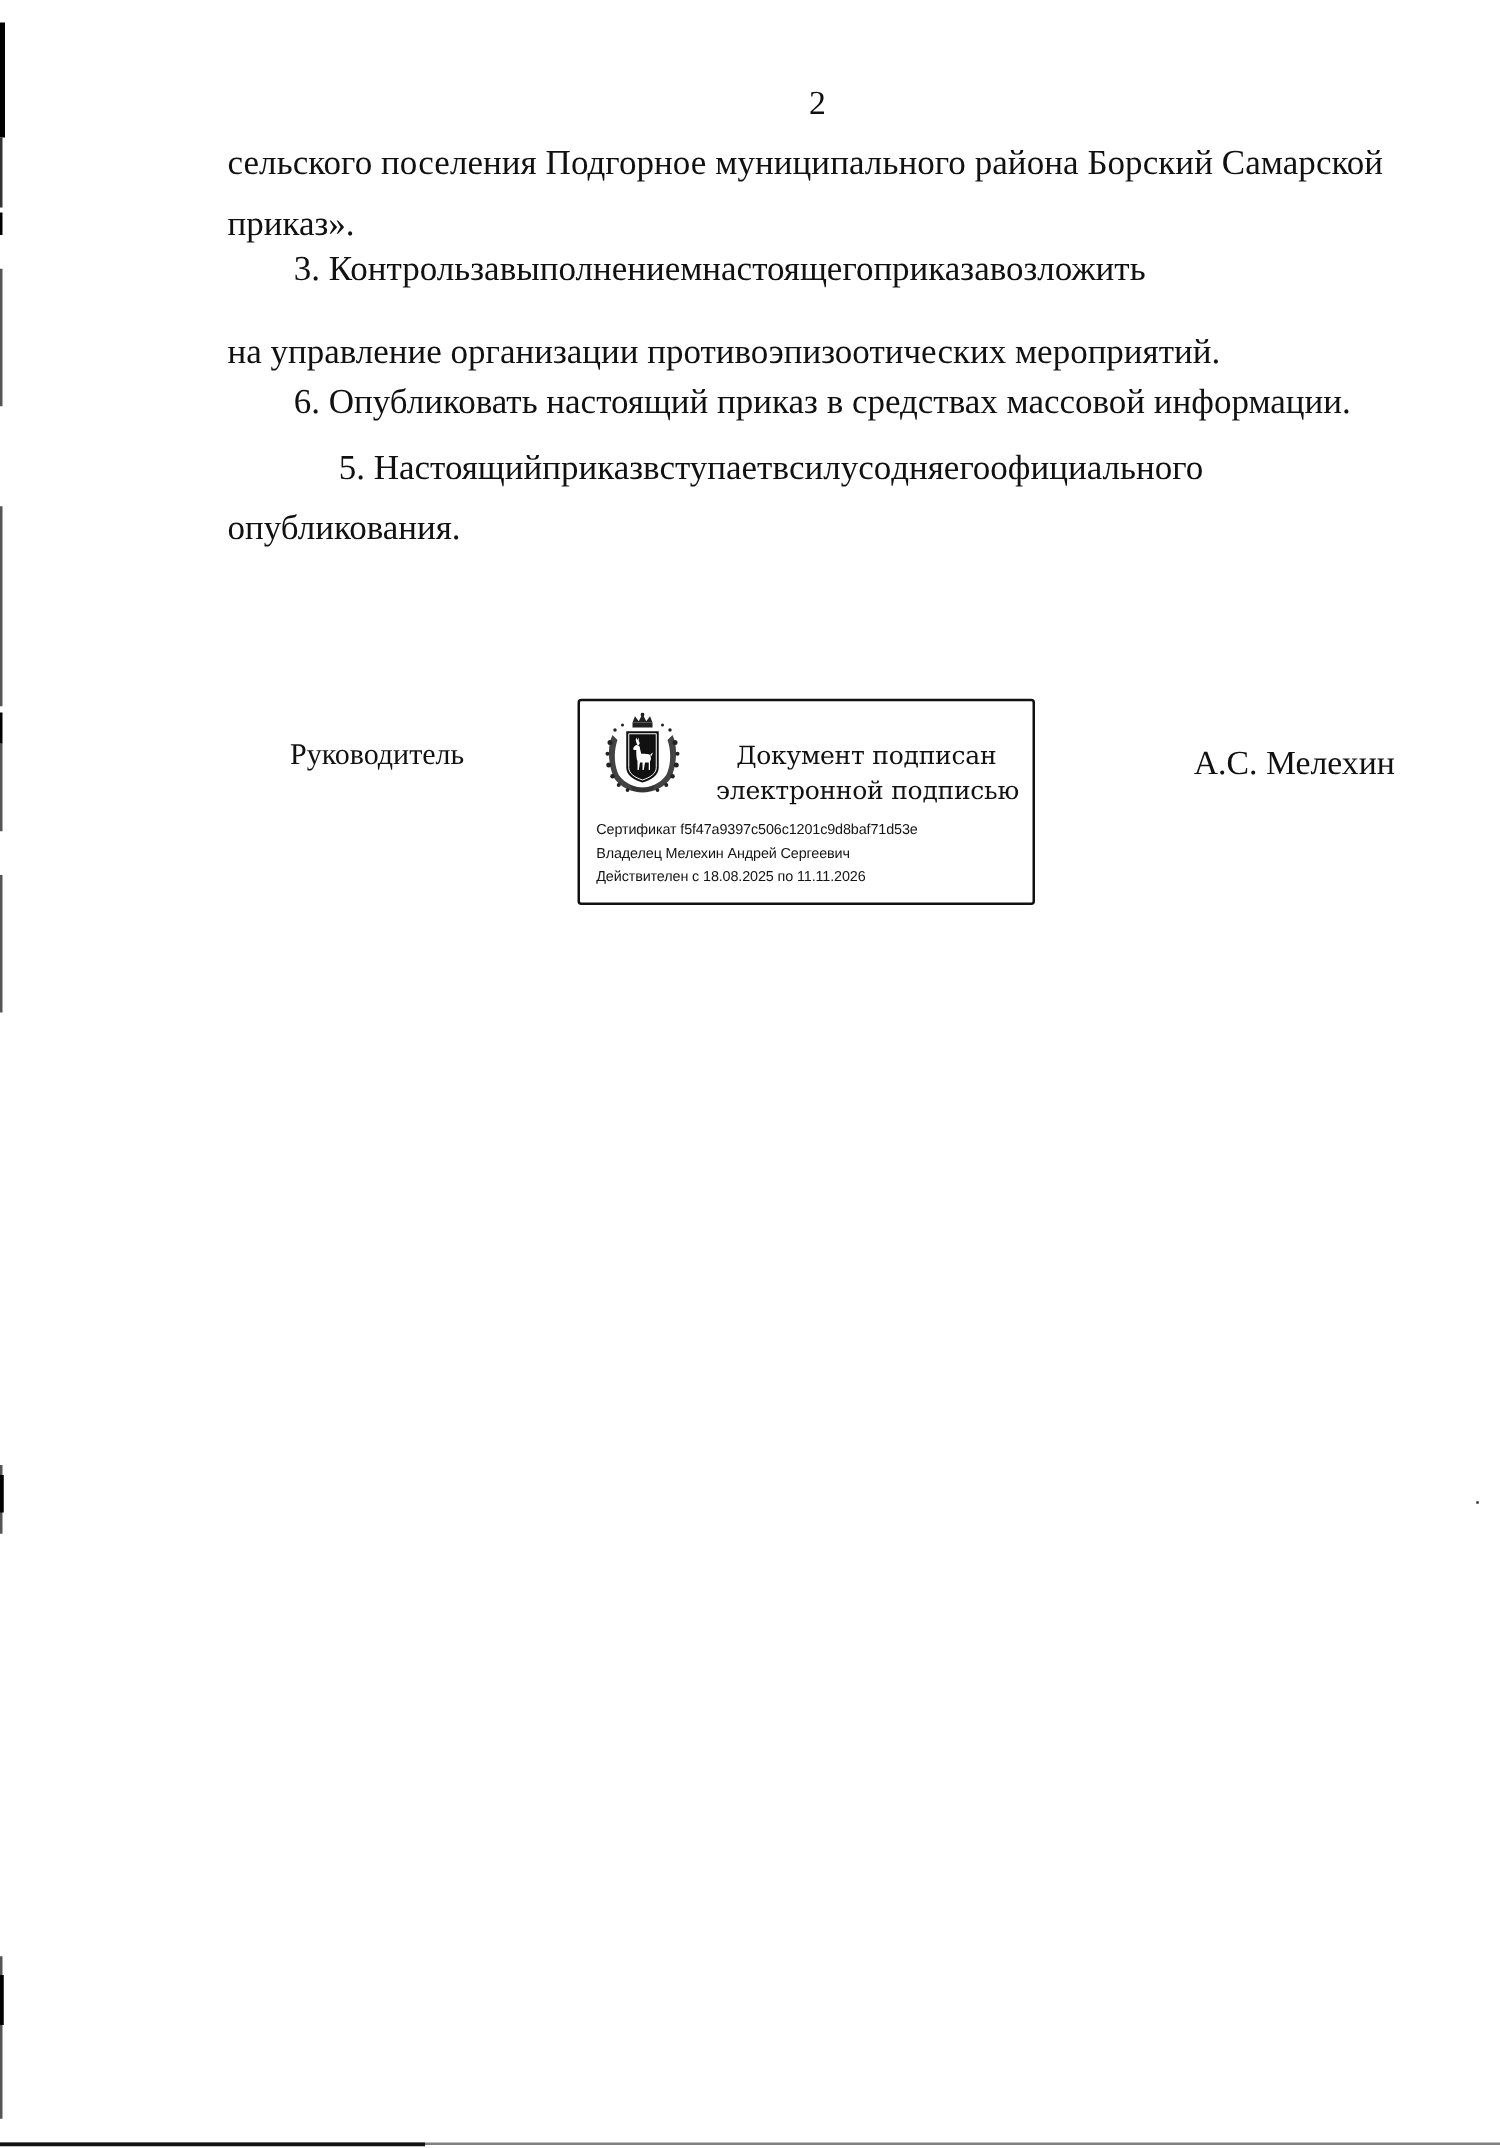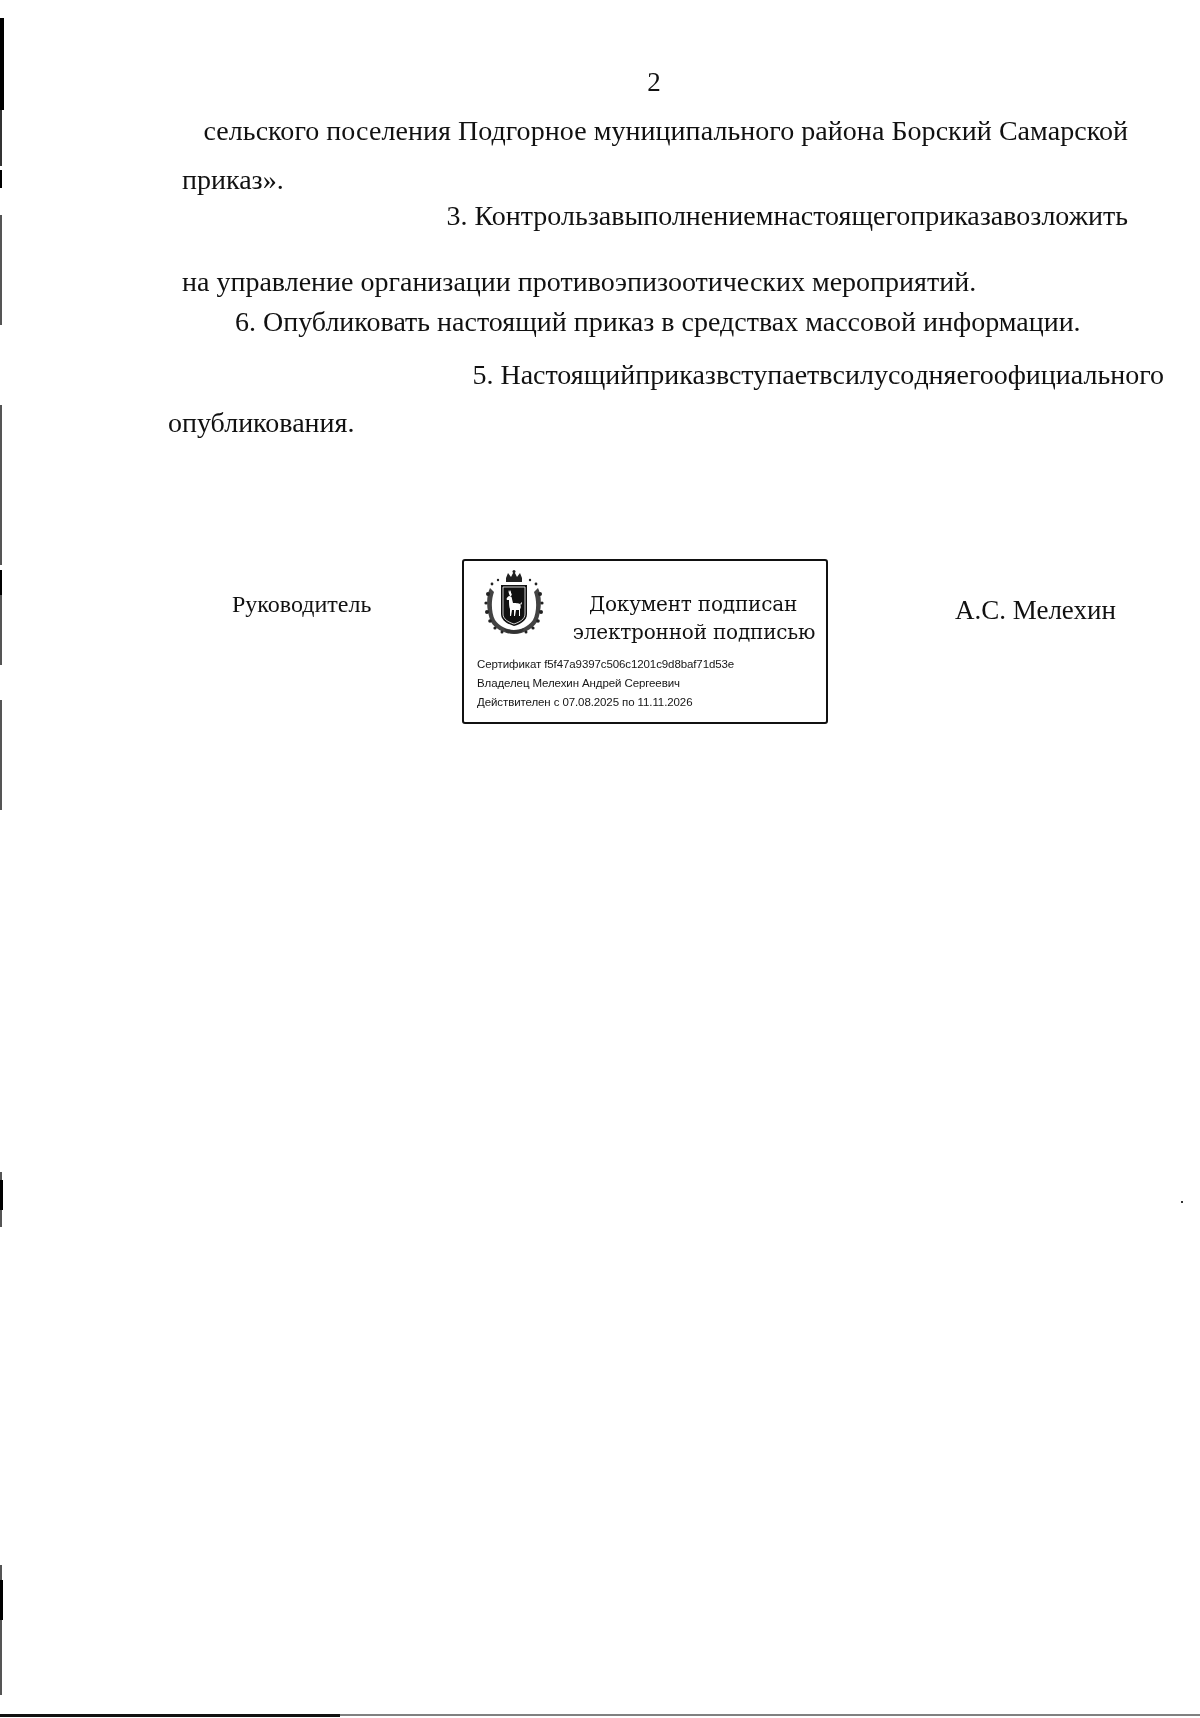--- a/index.html
+++ b/index.html
@@ -32,21 +32,21 @@
     line-height: 32px;
   }
   .line {
     position: absolute;
     font-size: 28px;
     line-height: 34px;
     white-space: nowrap;
   }
   .justify-line {
     display: flex;
-    justify-content: flex-end;
+    justify-content: flex-start;
   }
   .justify-line span { display: inline-block; }
 
   
   .sig-role {
     position: absolute;
     left: 232px;
     top: 587px;
     font-size: 24px;
     line-height: 34px;
@@ -176,21 +176,21 @@
     <span>5. Настоящий</span>
     <span>приказ</span>
     <span>вступает</span>
     <span>в</span>
     <span>силу</span>
     <span>со</span>
     <span>дня</span>
     <span>его</span>
     <span>официального</span>
   </div>
-  <div class="line" style="left:168px; top:406px;">опубликования.</div>
+  <div class="line" style="left:182px; top:406px;">опубликования.</div>
 
   <div class="sig-role">Руководитель</div>
 
   <div class="stamp">
     <div class="stamp-emblem">
       <svg width="64" height="66" viewBox="0 0 64 66" xmlns="http://www.w3.org/2000/svg">
 
         <g fill="#222">
           <path d="M8 18 C4 26 4 40 9 52 C14 60 24 64 32 64 C40 64 50 60 55 52 C60 40 60 26 56 18 L52 22 C55 30 55 42 51 50 C46 57 38 60 32 60 C26 60 18 57 13 50 C9 42 9 30 12 22 Z" opacity="0.85"></path>
           <circle cx="6" cy="24" r="2"></circle>
@@ -229,19 +229,19 @@
         <path d="M22 58 C27 61 37 61 42 58 L40 62 C36 64 28 64 24 62 Z" fill="#333"></path>
       </svg>
     </div>
     <div class="stamp-title">
       <span class="l1">Документ подписан</span>
       <span class="l2">электронной подписью</span>
     </div>
     <div class="stamp-details">
       <div>Сертификат f5f47a9397c506c1201c9d8baf71d53e</div>
       <div>Владелец Мелехин Андрей Сергеевич</div>
-      <div>Действителен с 07.08.2025 по 11.11.2026</div>
+      <div>Действителен с 18.08.2025 по 11.11.2026</div>
     </div>
   </div>
 
   <div class="sig-name">А.С. Мелехин</div>
 
 </div>
 
 </body></html>

